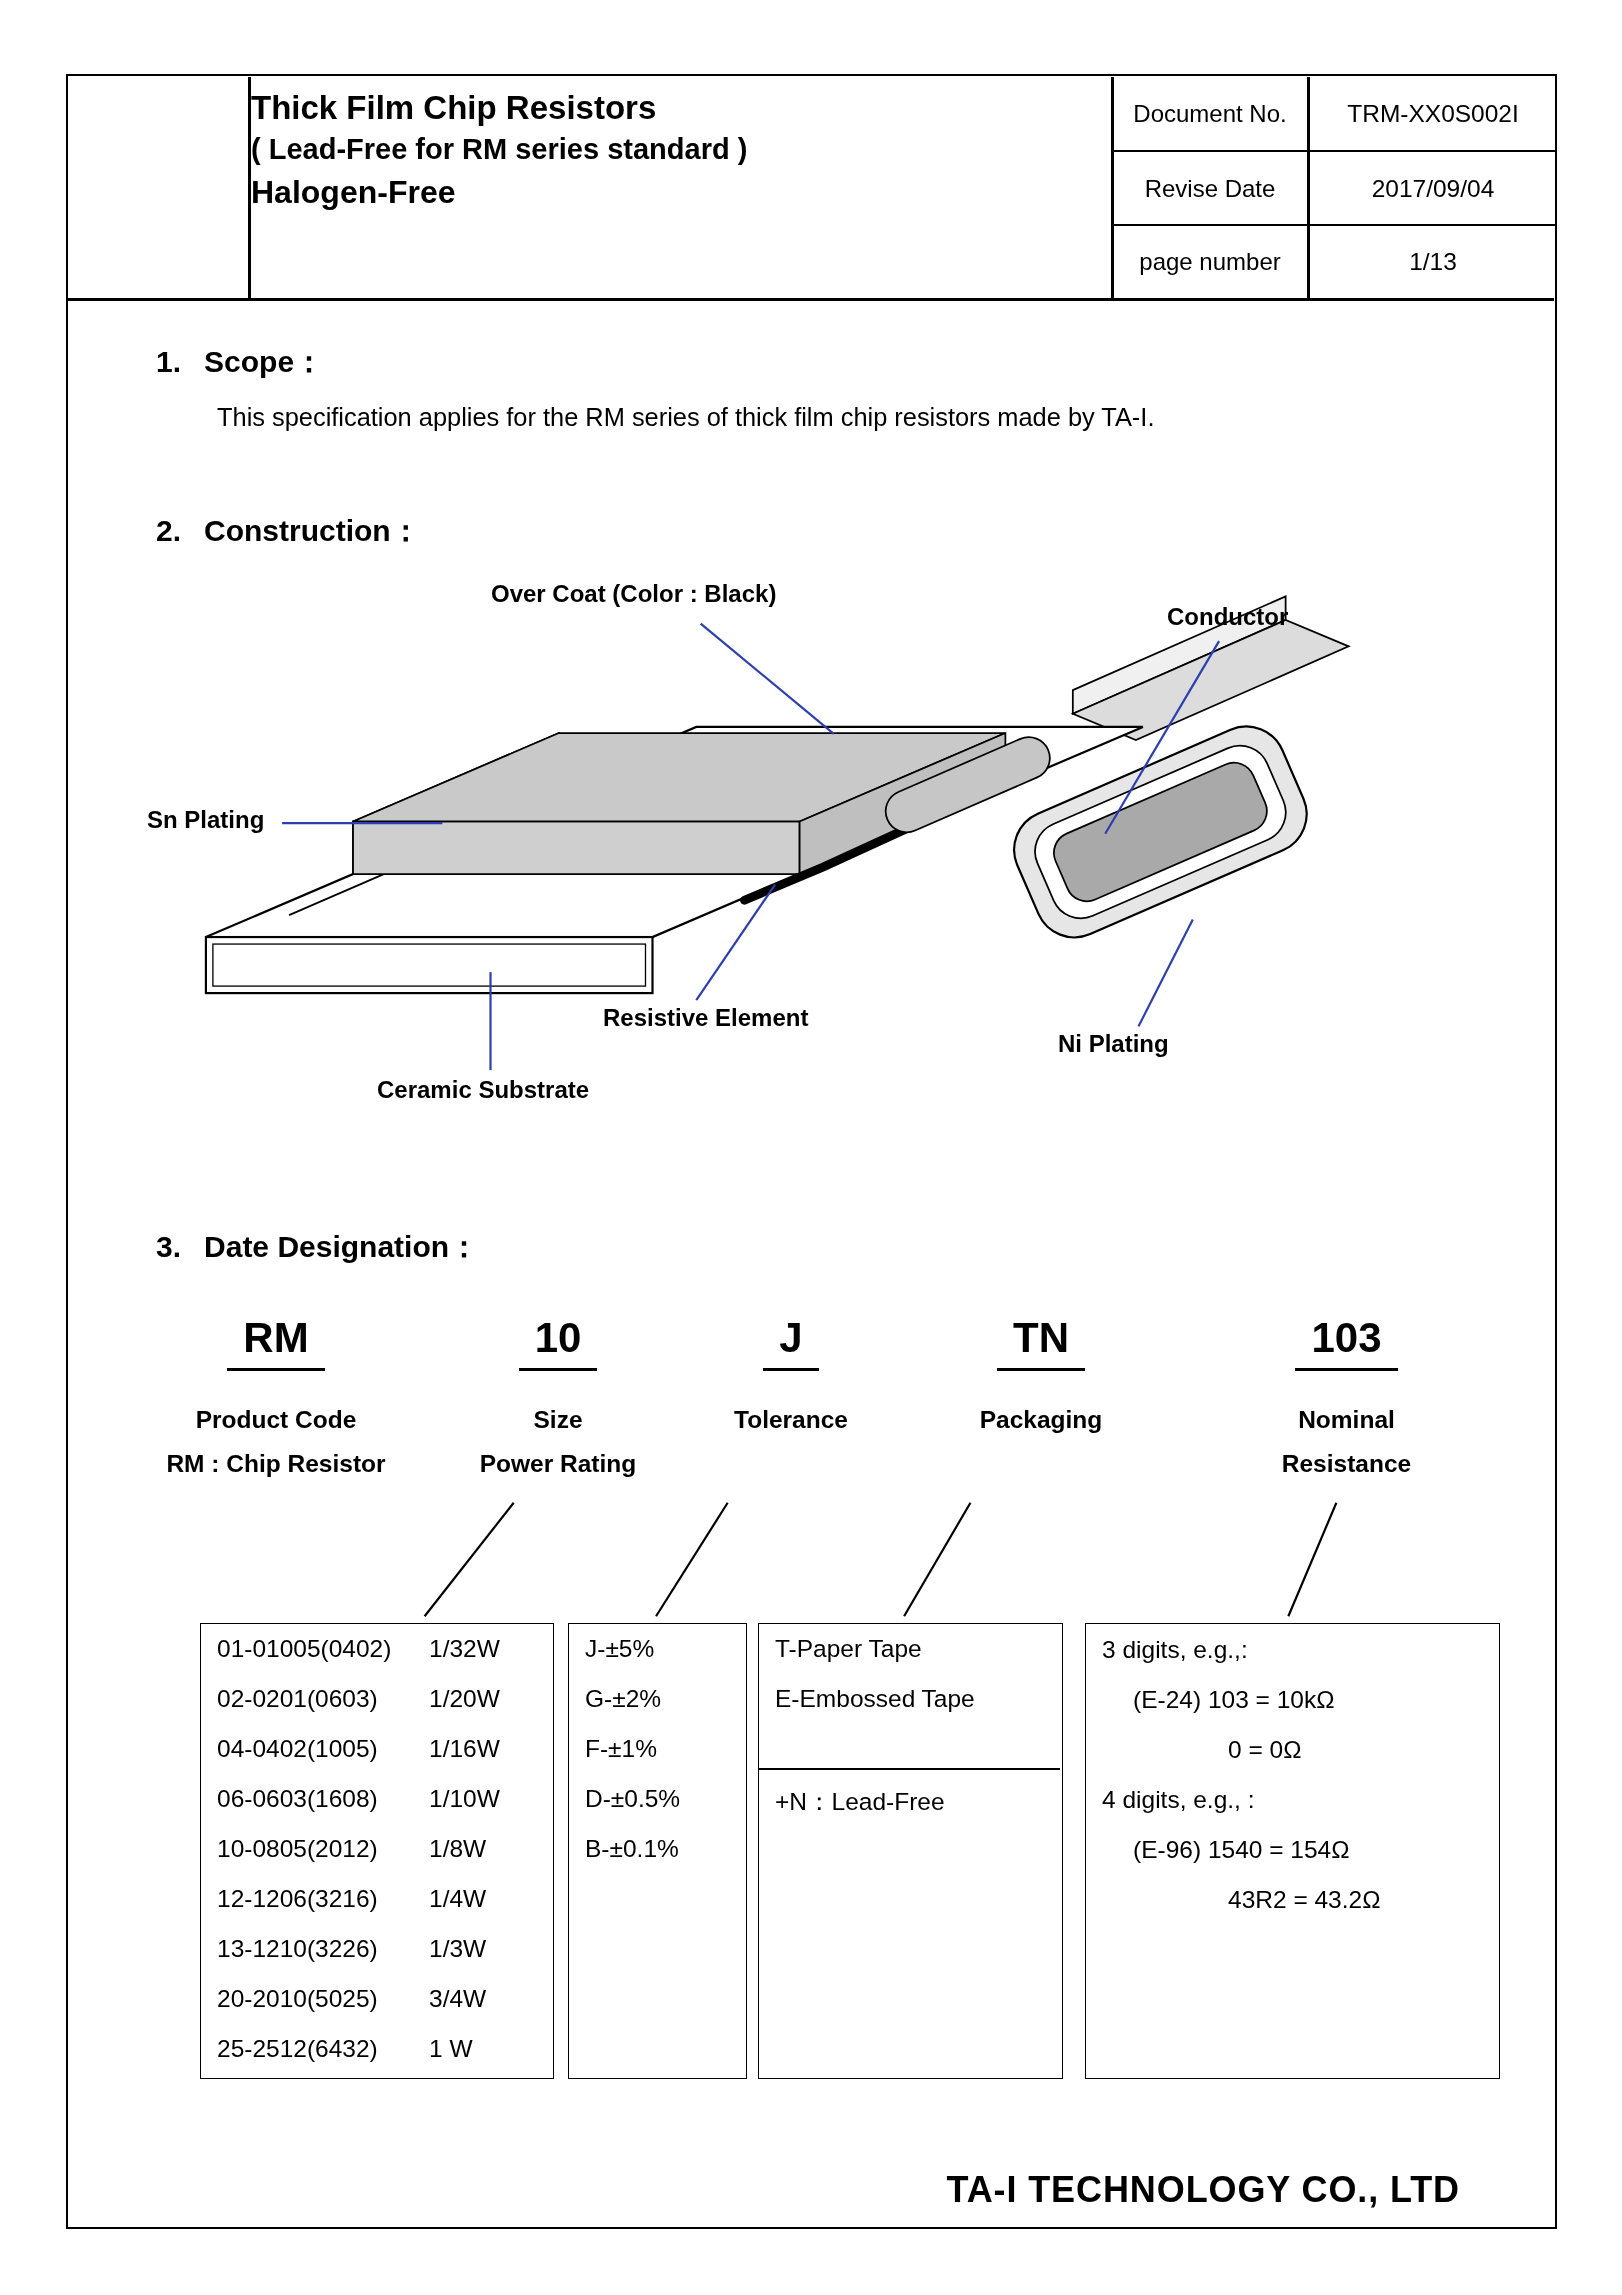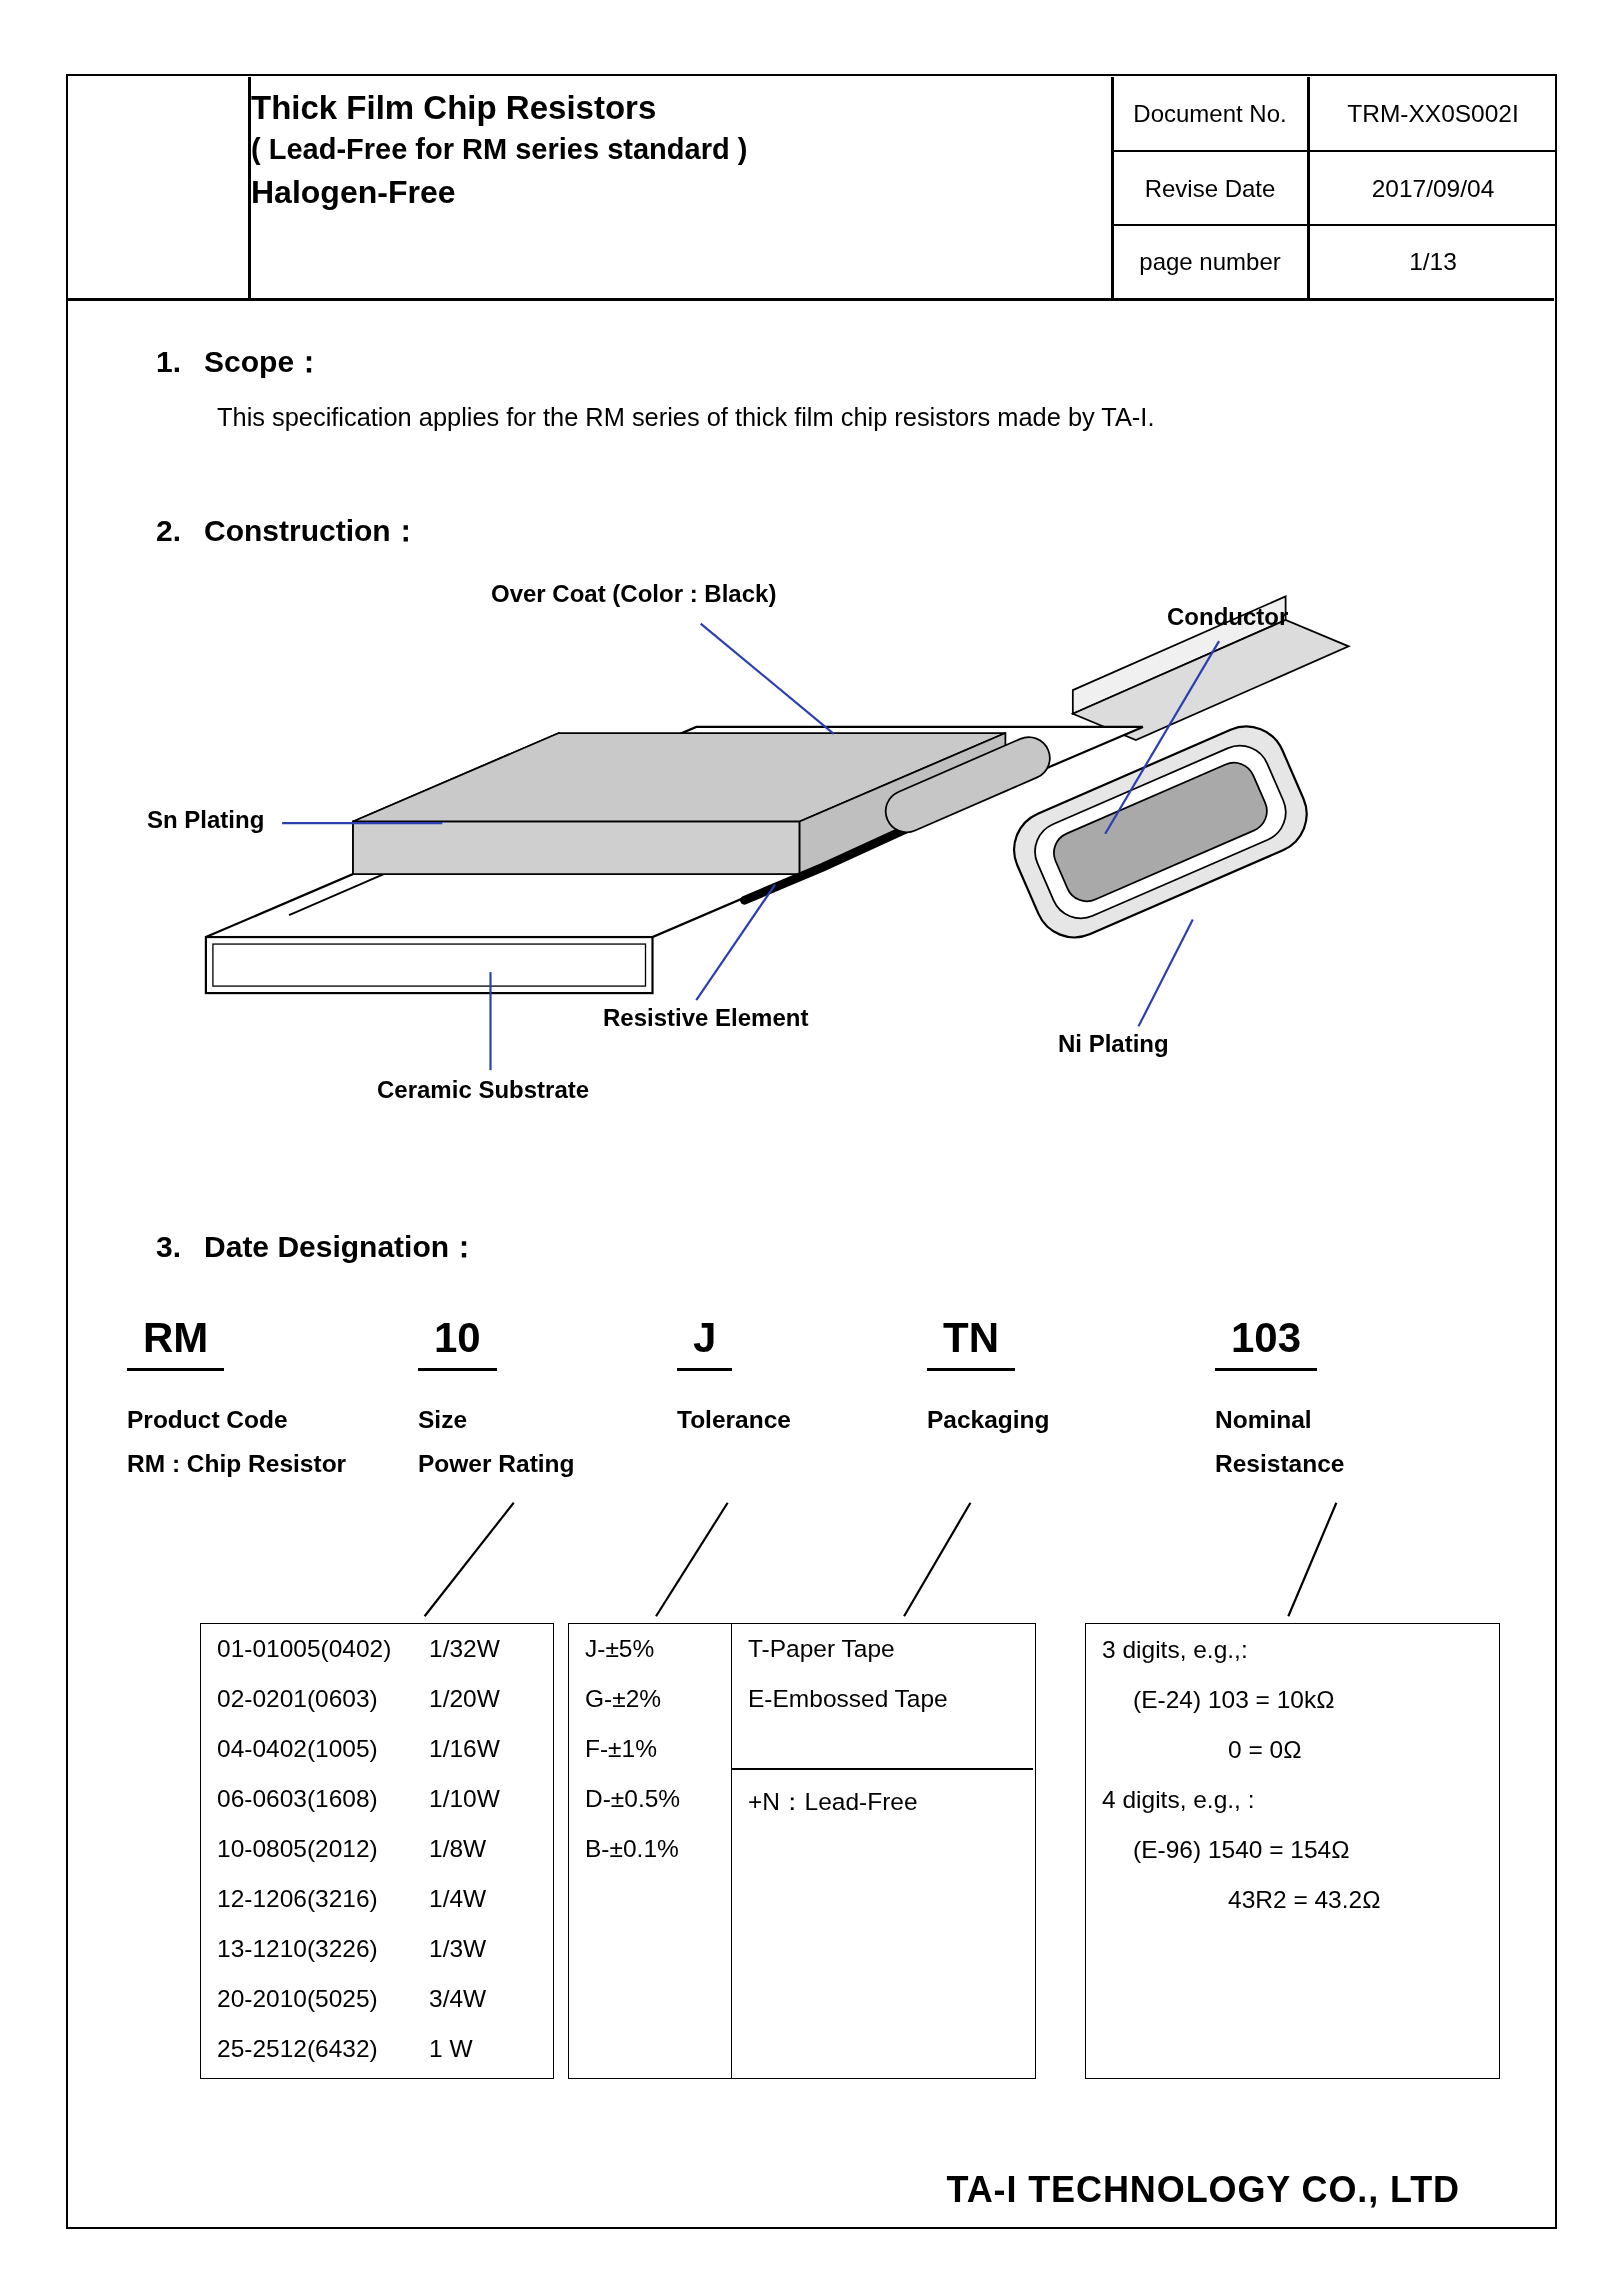--- a/index.html
+++ b/index.html
@@ -14,21 +14,21 @@
   .cell{display:flex;align-items:center;justify-content:center}
   .title1{font-size:33px;font-weight:bold}
   .title2{font-size:29px;font-weight:bold;margin-top:6.1px}
   .title3{font-size:32px;font-weight:bold;margin-top:8px}
   .doclabel{font-size:24px}
   .docvalue{font-size:24.5px}
   .sec-h{font-size:30px;font-weight:bold}
   .sec-h .ht{margin-left:23px}
   .bodytext{font-size:25.4px}
   .diag-label{font-size:24px;font-weight:bold;white-space:nowrap}
-  .td-col{text-align:left}
+  .td-col{text-align:center}
   .td-code{display:inline-block;font-size:42px;font-weight:bold;border-bottom:3.5px solid #000;padding:0 16px 5.3px 16px;line-height:1.15}
   .td-l1{font-size:24.5px;font-weight:bold;margin-top:35px}
   .td-l2{font-size:24.5px;font-weight:bold;margin-top:16px}
   .databox{border:1.8px solid #000;background:#fff;font-size:24.5px}
   .trow{height:50px;display:flex;align-items:flex-start;padding-left:16px}
   .tcode{display:inline-block;width:212px}
   .ind0{padding-left:16px}
   .ind1{padding-left:47px}
   .ind2{padding-left:142px}
   .footer{font-size:36px;font-weight:bold;text-align:right;letter-spacing:0.9px}
@@ -187,21 +187,21 @@
   </div>
 
   <div class="abs databox" style="left:568px;top:1623px;width:179px;height:456px;padding-top:10.5px">
     <div class="trow">J-±5%</div>
     <div class="trow">G-±2%</div>
     <div class="trow">F-±1%</div>
     <div class="trow">D-±0.5%</div>
     <div class="trow">B-±0.1%</div>
   </div>
 
-  <div class="abs databox" style="left:731px;top:1623px;width:305px;height:456px;padding-top:10.5px">
+  <div class="abs databox" style="left:758px;top:1623px;width:305px;height:456px;padding-top:10.5px">
     <div class="trow">T-Paper Tape</div>
     <div class="trow">E-Embossed Tape</div>
     <div class="abs hline" style="left:0;top:144px;width:301px;height:1.8px"></div>
     <div class="abs trow" style="left:0;top:161px;width:301px">+N：Lead-Free</div>
   </div>
 
   <div class="abs databox" style="left:1085px;top:1623px;width:415px;height:456px;padding-top:12.3px">
     <div class="trow ind0">3 digits, e.g.,:</div>
     <div class="trow ind1">(E-24) 103 = 10kΩ</div>
     <div class="trow ind2">0 = 0Ω</div>

